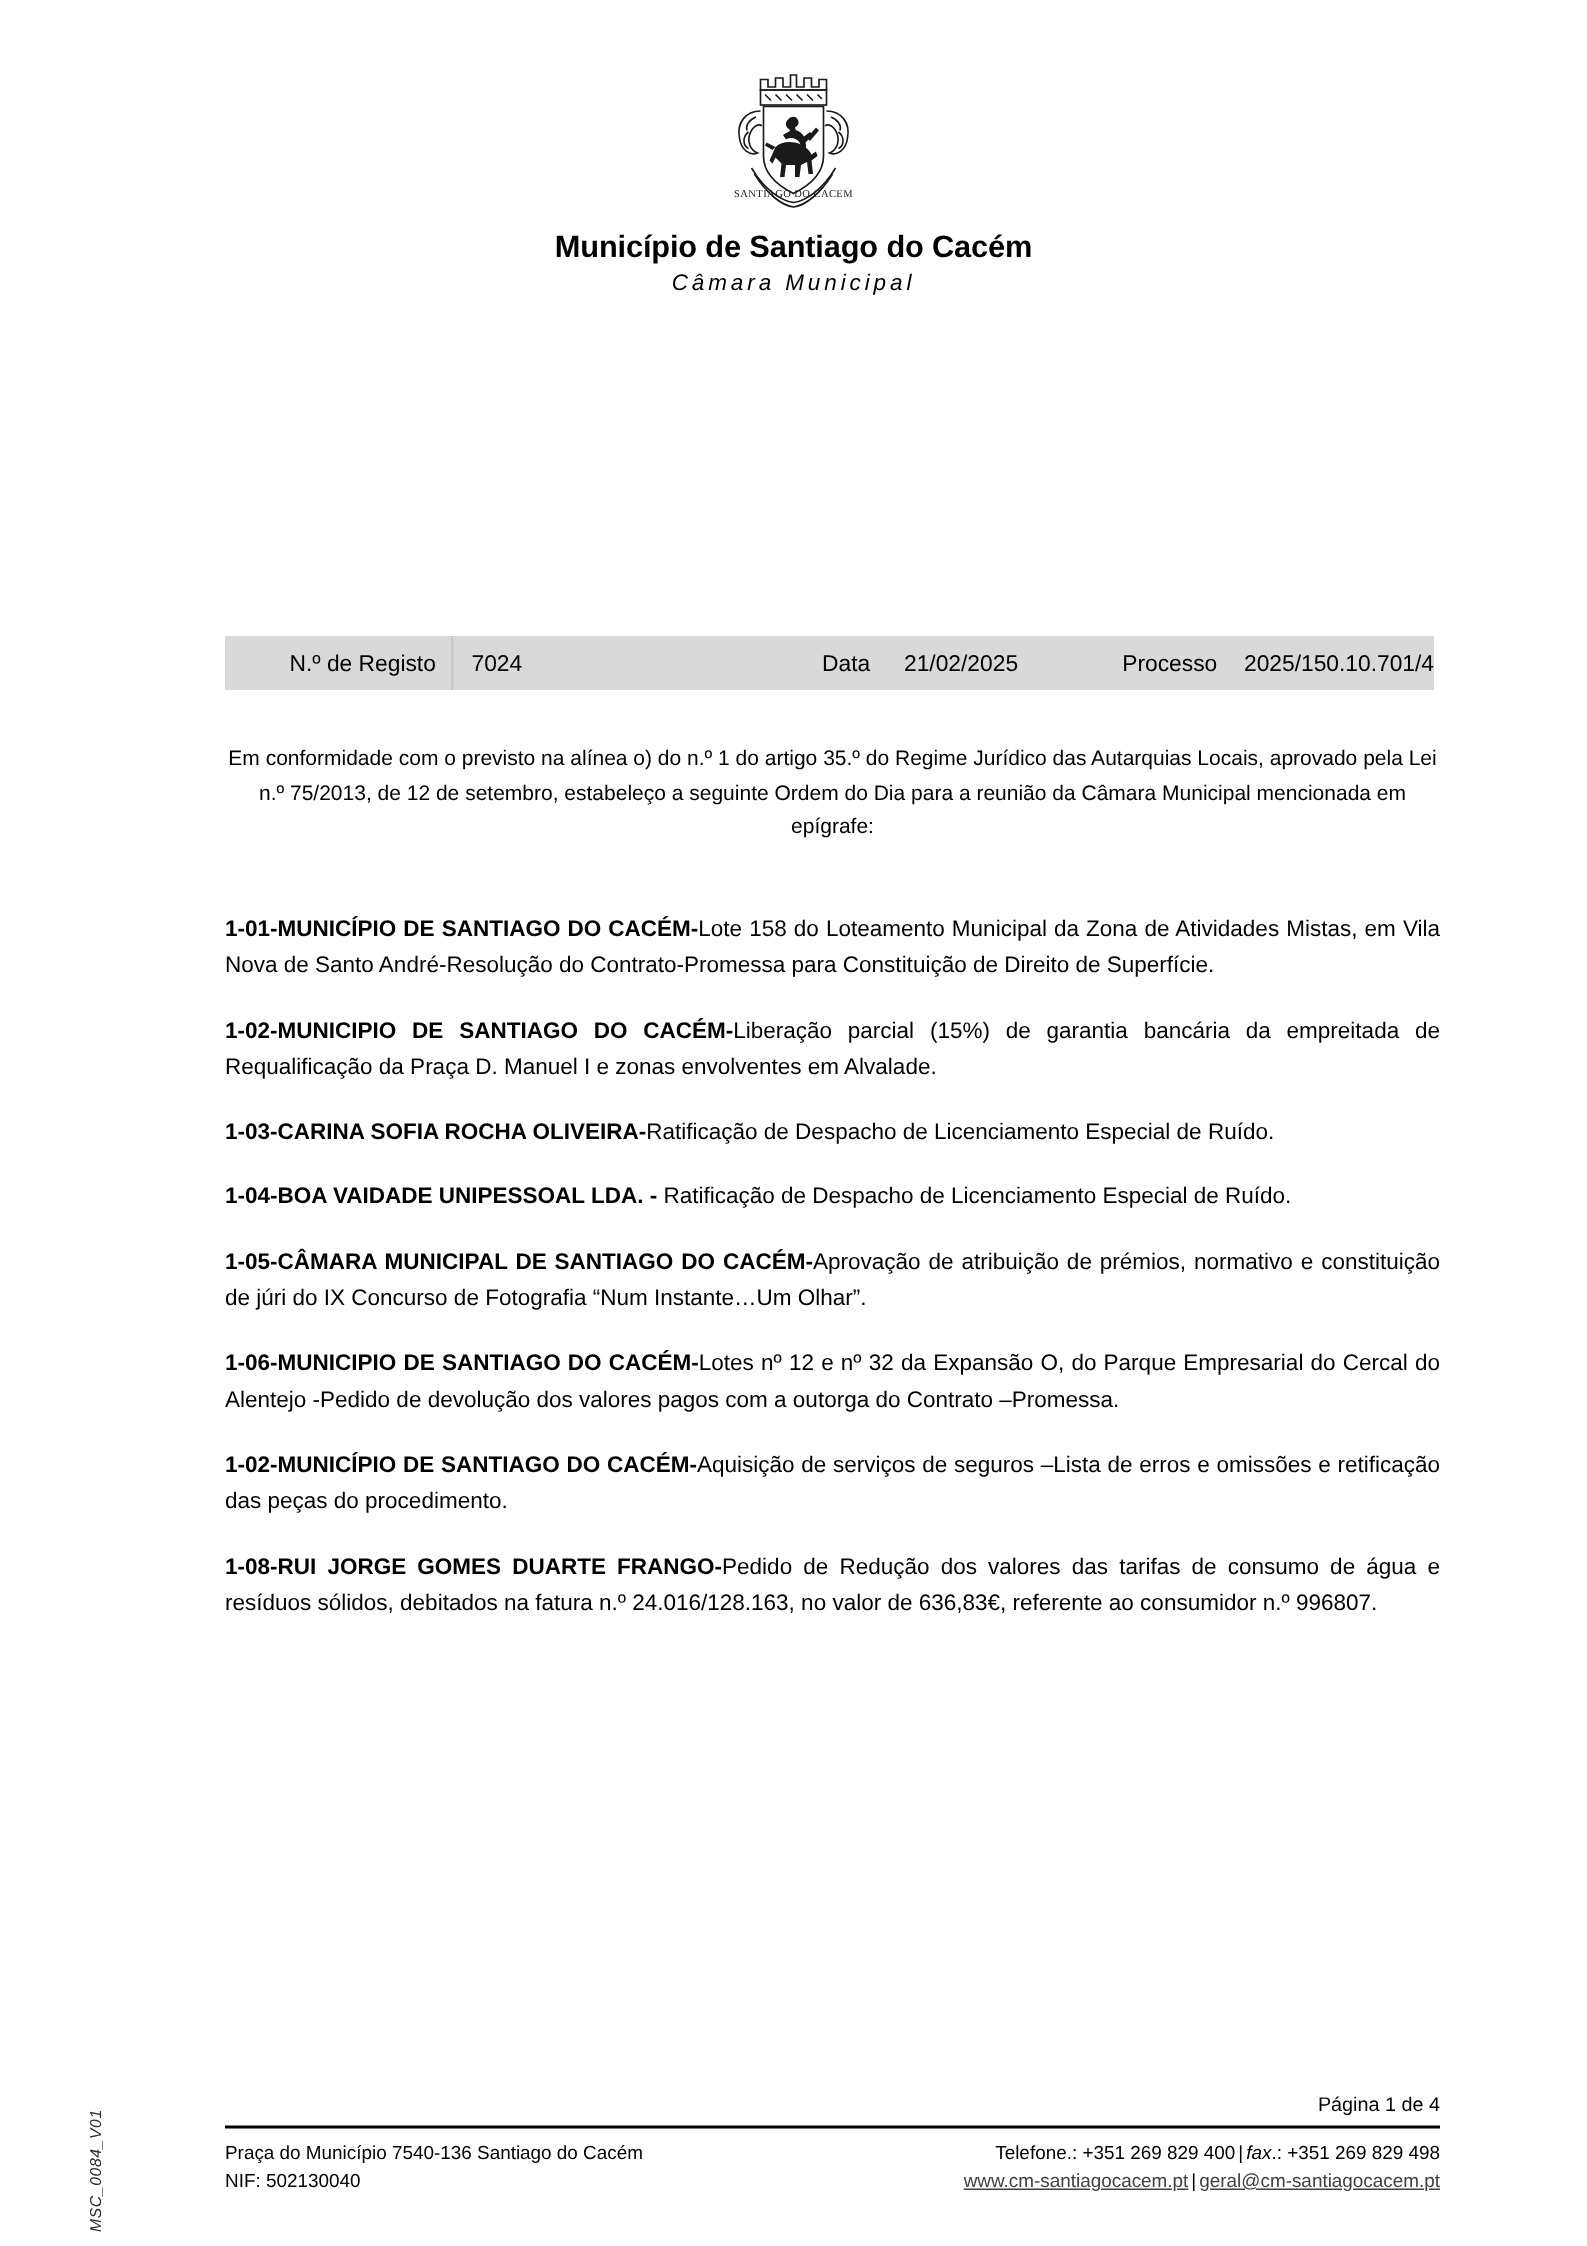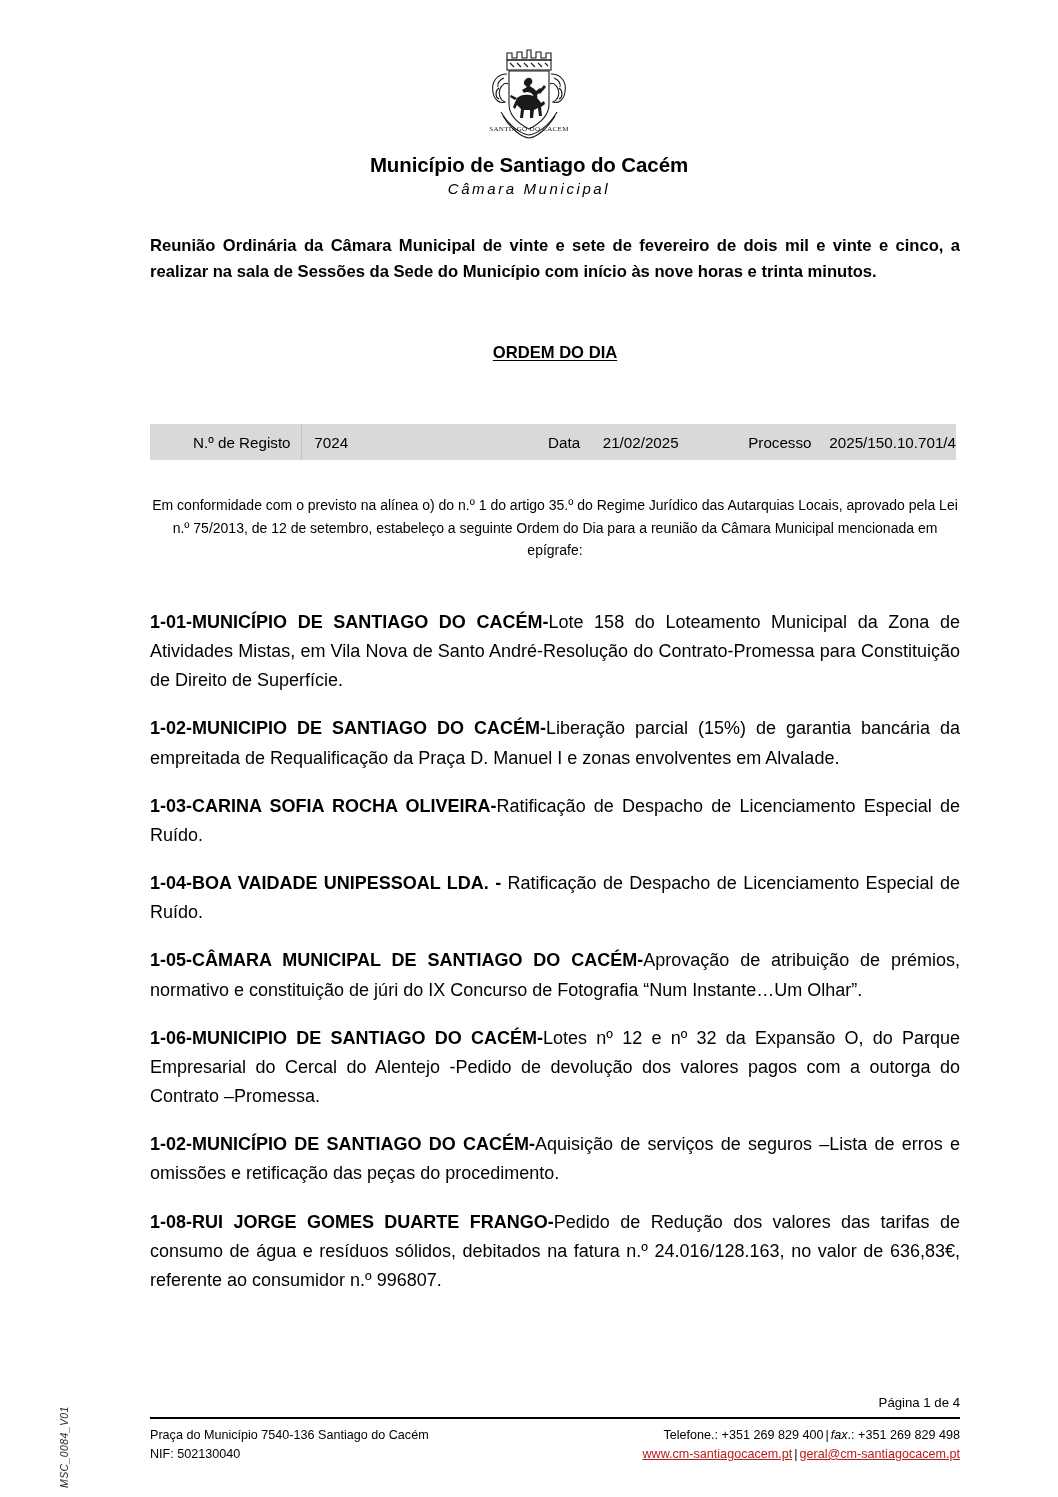--- a/index.html
+++ b/index.html
@@ -129,21 +129,21 @@
   
   .intro {
     top: 494px;
     font-size: 14px;
     line-height: 1.62;
     text-align: center;
   }
 
   .items {
     top: 608px;
-    font-size: 18px;
+    font-size: 15px;
     line-height: 1.62;
   }
   .item {
     text-align: justify;
     margin-bottom: 19px;
   }
   .item:last-child { margin-bottom: 0; }
   .item b { font-weight: bold; }
 
   
@@ -170,21 +170,21 @@
     width: 810px;
     display: flex;
     justify-content: space-between;
     font-size: 12.6px;
     line-height: 1.5;
   }
   .footer-left { text-align: left; white-space: nowrap; }
   .footer-right { text-align: right; white-space: nowrap; }
   .footer-right .line2 { }
   .flink {
-    color: #b91c1c;
+    color: #404040;
     text-decoration: underline;
   }
   .fax-it { font-style: italic; }
   .gap-sep { padding: 0 2px; }
 </style>
 </head>
 <body>
 
 <div class="page">
 
@@ -219,24 +219,22 @@
         <path d="M20 68 C28 82 40 90 48 91 C56 90 68 82 76 68"></path>
         <path d="M22 72 C30 85 40 93 48 94 C56 93 66 85 74 72"></path>
       </g>
       <text x="48" y="87" font-family="'Liberation Serif', serif" font-size="7" fill="#1a1a1a" text-anchor="middle" letter-spacing="0.3">SANTIAGO DO CACEM</text>
     </svg>
   </div>
 
   <div class="org-title">Município de Santiago do Cacém</div>
   <div class="org-sub">Câmara Municipal</div>
 
-  <div class="col lead">Reunião Ordinária da Câmara Municipal de vinte e sete de fevereiro de dois mil e vinte e cinco, a realizar na sala de Sessões da Sede do Município com início às nove horas e trinta minutos.</div>
 
   <div class="col ordem-title">
-    <div class="u">ORDEM DO DIA</div>
   </div>
 
   <div class="reg-bar">
     <span class="reg-cell reg-label-registo">N.º de Registo</span>
     <span class="reg-sep"></span>
     <span class="reg-cell reg-value-registo">7024</span>
     <span class="reg-cell reg-label-data">Data</span>
     <span class="reg-cell reg-value-data">21/02/2025</span>
     <span class="reg-cell reg-label-processo">Processo</span>
     <span class="reg-cell reg-value-processo">2025/150.10.701/4</span>

